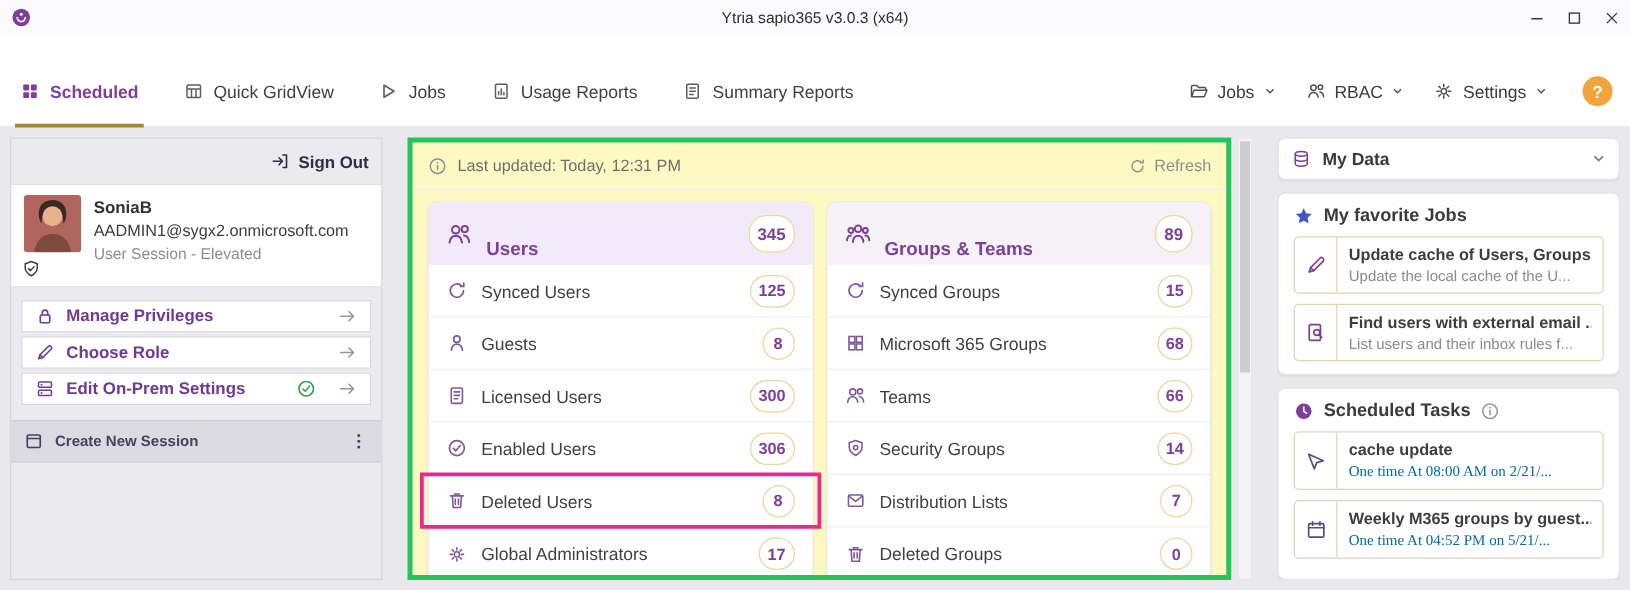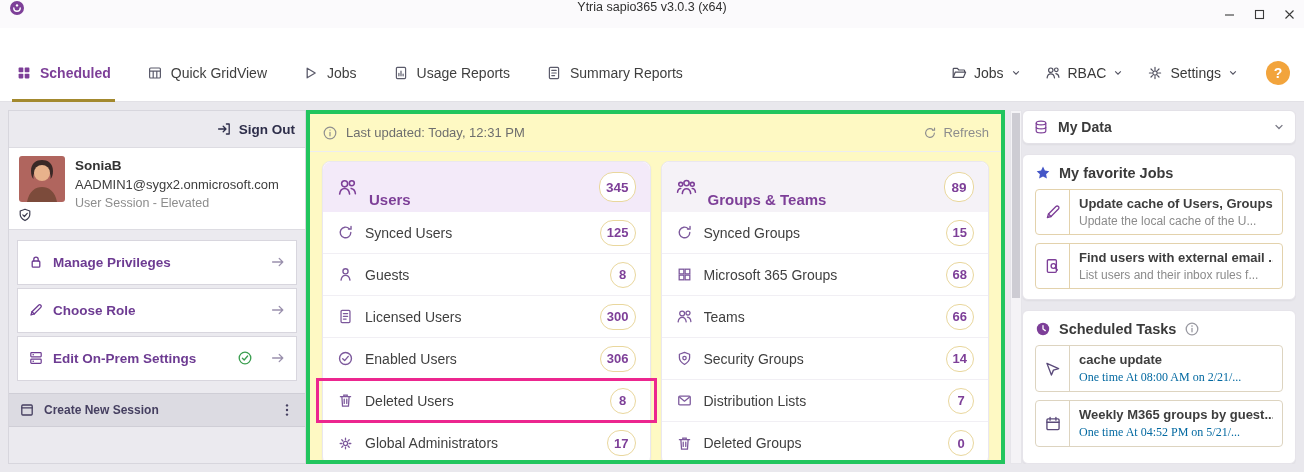--- a/index.html
+++ b/index.html
@@ -2,57 +2,57 @@
 <html><head>
 <meta charset="utf-8">
 <style>
   * { margin:0; padding:0; box-sizing:border-box; }
   html,body { width:1304px; height:472px; overflow:hidden; }
   body { font-family:"Liberation Sans", sans-serif; background:#e9e8ed; color:#3f3f3f; }
 
   .app { width:1304px; height:472px; display:flex; flex-direction:column; }
 
   
-  .titlebar { height:28px; background:#fbfafc; display:flex; position:relative; flex:0 0 auto; }
+  .titlebar { height:28px; background:#fbfafc; display:flex; align-items:center; position:relative; flex:0 0 auto; }
   .app-logo { width:17px; height:17px; margin-left:9px; display:flex; }
   .tb-title { position:absolute; left:0; right:0; text-align:center; font-size:12.5px; color:#2f2f2f; pointer-events:none; }
   .win-controls { margin-left:auto; display:flex; height:100%; }
   .win-btn { width:30px; height:100%; display:flex; align-items:center; justify-content:center; color:#3a3a3a; }
 
   
   .toolbar { height:74px; background:#ffffff; border-bottom:1px solid #e2e1e6; display:flex; padding:16px 14px 0 16px; flex:0 0 auto; }
   .tabs { display:flex; gap:36px; flex:1; }
   .tab { height:58px; display:flex; align-items:center; gap:8px; font-size:14px; color:#3f3f3f; position:relative; cursor:default; }
   .tab .ic { color:#5b5b6b; }
   .tab.active { color:#7d3f98; font-weight:bold; }
   .tab.active .ic { color:#7d3f98; }
   .tab.active::after { content:""; position:absolute; left:-4px; right:-4px; bottom:0; height:3px; background:#a3892e; }
   .tb-right { display:flex; align-items:center; gap:24px; height:58px; }
   .tb-menu { display:flex; align-items:center; gap:7px; font-size:14px; color:#3a3a3a; }
   .tb-menu .ic { color:#4f4f5e; }
   .chev { color:#7a7a86; }
   .help-btn { width:24px; height:24px; border-radius:50%; background:#f2a43c; color:#fff; font-weight:bold; font-size:14px; display:flex; align-items:center; justify-content:center; margin-left:4px; }
 
   
-  .content { flex:1; display:flex; gap:0; padding:8px; overflow:hidden; background:#e9e8ed; }
+  .content { flex:1; display:flex; gap:20px; padding:8px; overflow:hidden; background:#e9e8ed; }
 
   
   .sidebar { width:298px; flex:0 0 auto; background:#ebeaef; border:1px solid #d7d6dd; display:flex; flex-direction:column; overflow:hidden; }
   .signout-row { height:36px; display:flex; align-items:center; justify-content:flex-end; padding:0 10px; }
   .signout { display:flex; align-items:center; gap:7px; font-size:13.5px; font-weight:bold; color:#2e2e4a; background:none; border:none; font-family:inherit; }
   .signout .ic { color:#2e2e4a; }
   .user-card { background:#ffffff; border-top:1px solid #dddce2; border-bottom:1px solid #dddce2; padding:8px 10px 16px 10px; display:flex; gap:10px; position:relative; }
   .avatar { width:46px; height:46px; border-radius:3px; overflow:hidden; flex:0 0 auto; }
   .user-info { min-width:0; line-height:1.45; }
   .u-name { font-size:13.5px; font-weight:bold; color:#333; }
   .u-email { font-size:13px; color:#3d3d3d; white-space:nowrap; }
   .u-session { font-size:12.5px; color:#8d8d8d; }
   .session-shield { position:absolute; left:8px; bottom:6px; width:17px; height:17px; color:#3c3c50; }
   .side-actions { margin:10px 8px 0 8px; display:flex; flex-direction:column; gap:3px; }
-  .side-btn { height:45px; background:#fff; border:1px solid #d8d6de; display:flex; align-items:center; gap:9px; padding:0 10px; font-size:13.5px; font-weight:bold; color:#6d3b92; }
+  .side-btn { height:26px; background:#fff; border:1px solid #d8d6de; display:flex; align-items:center; gap:9px; padding:0 10px; font-size:13.5px; font-weight:bold; color:#6d3b92; }
   .side-btn .lead-ic { color:#6d3b92; }
   .side-btn .arrow-ic { color:#9a90ad; margin-left:auto; }
   .side-btn .ok-ic { color:#3a9e4f; margin-left:auto; }
   .side-btn .ok-ic + .arrow-ic { margin-left:8px; }
   .create-session { margin-top:12px; height:34px; background:#dcdbe2; border-top:1px solid #cfced6; border-bottom:1px solid #cfced6; display:flex; align-items:center; gap:9px; padding:0 10px; font-size:12px; font-weight:bold; color:#453f60; }
   .create-session .ic { color:#453f60; }
   .kebab { margin-left:auto; color:#4a4a55; width:16px; height:16px; }
 
   
   .main-wrap { flex:1; display:flex; gap:5px; min-width:0; }

